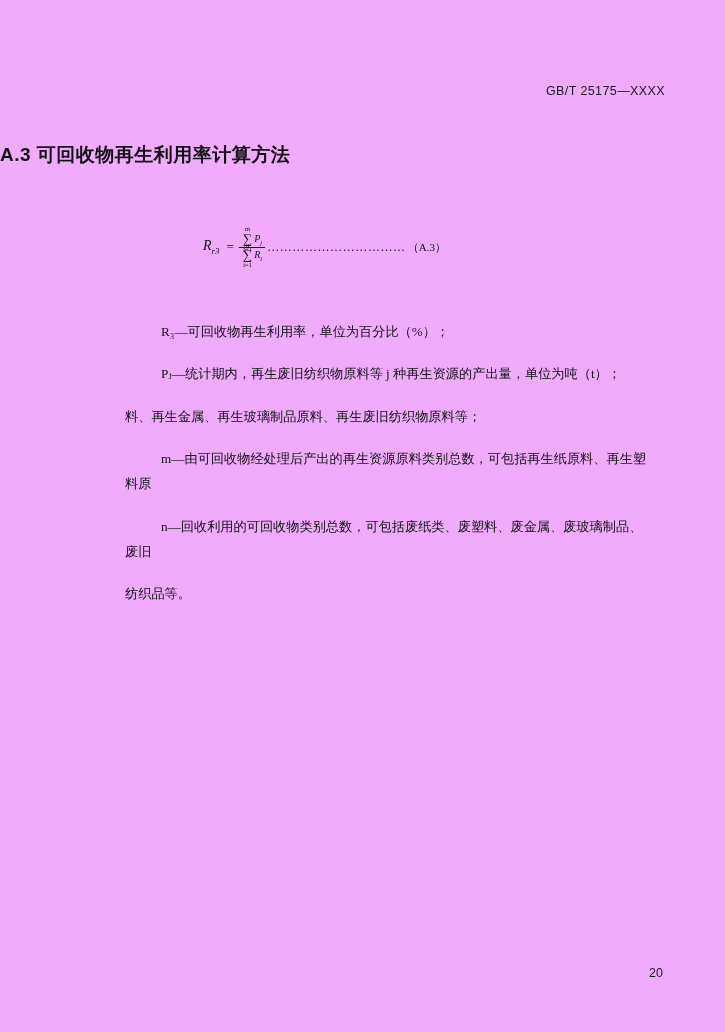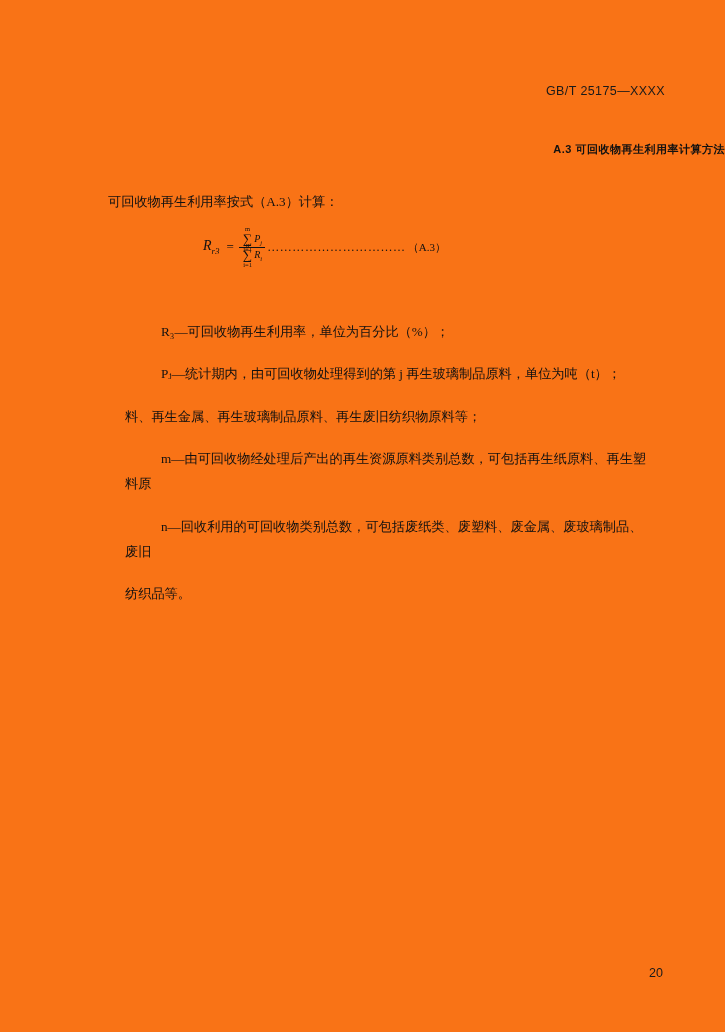--- a/index.html
+++ b/index.html
@@ -7,43 +7,43 @@
     padding: 0;
   }
   body {
     background: #b0b0b0;
     font-family: "Liberation Serif", "DejaVu Serif", serif;
   }
   .page {
     position: relative;
     width: 725px;
     height: 1032px;
-    background: #f97316;
+    background: #f0abfc;
     margin: 0 auto;
     overflow: hidden;
     box-sizing: border-box;
   }
   .header {
     position: absolute;
     top: 84px;
     right: 60px;
     font-family: "Liberation Sans", "DejaVu Sans", sans-serif;
     font-size: 12.5px;
     letter-spacing: 0.4px;
     color: #1a1a1a;
   }
   .section-title {
     position: absolute;
     top: 142px;
     left: 0;
     width: 100%;
-    text-align: right;
+    text-align: left;
     font-family: "Liberation Sans", "DejaVu Sans", sans-serif;
     font-weight: bold;
-    font-size: 11px;
+    font-size: 19px;
     letter-spacing: 0.5px;
     color: #111;
   }
   .body-text {
     position: absolute;
     left: 108px;
     right: 60px;
     color: #111;
     font-size: 13.2px;
     line-height: 1.85;
@@ -168,21 +168,20 @@
 </style>
 </head>
 <body>
 
 <div class="page">
 
   <div class="header">GB/T 25175—XXXX</div>
 
   <div class="section-title">A.3 可回收物再生利用率计算方法</div>
 
-  <div class="body-text intro">可回收物再生利用率按式（A.3）计算：</div>
 
   <div class="formula-wrap">
     <div class="formula">
       <span class="lhs"><span>R</span><sub>r3</sub></span>
       <span class="eq">=</span>
       <span class="frac">
         <span class="num">
           <span class="sigma-box">
             <span class="lim-top">m</span>
             <span class="sigma">∑</span>
@@ -198,21 +197,21 @@
         </span>
       </span>
       <span class="dots">……………………………</span>
       <span class="eqnum">（A.3）</span>
     </div>
   </div>
 
 
   <div class="deflist">
     <p class="def">R₃—可回收物再生利用率，单位为百分比（%）；</p>
-    <p class="def">Pⱼ—统计期内，由可回收物处理得到的第 j 再生玻璃制品原料，单位为吨（t）；</p>
+    <p class="def">Pⱼ—统计期内，再生废旧纺织物原料等 j 种再生资源的产出量，单位为吨（t）；</p>
     <p class="def cont">料、再生金属、再生玻璃制品原料、再生废旧纺织物原料等；</p>
     <p class="def">m—由可回收物经处理后产出的再生资源原料类别总数，可包括再生纸原料、再生塑料原</p>
     <p class="def">n—回收利用的可回收物类别总数，可包括废纸类、废塑料、废金属、废玻璃制品、废旧</p>
     <p class="def cont">纺织品等。</p>
   </div>
 
   <div class="page-number">20</div>
 
 </div>
 

